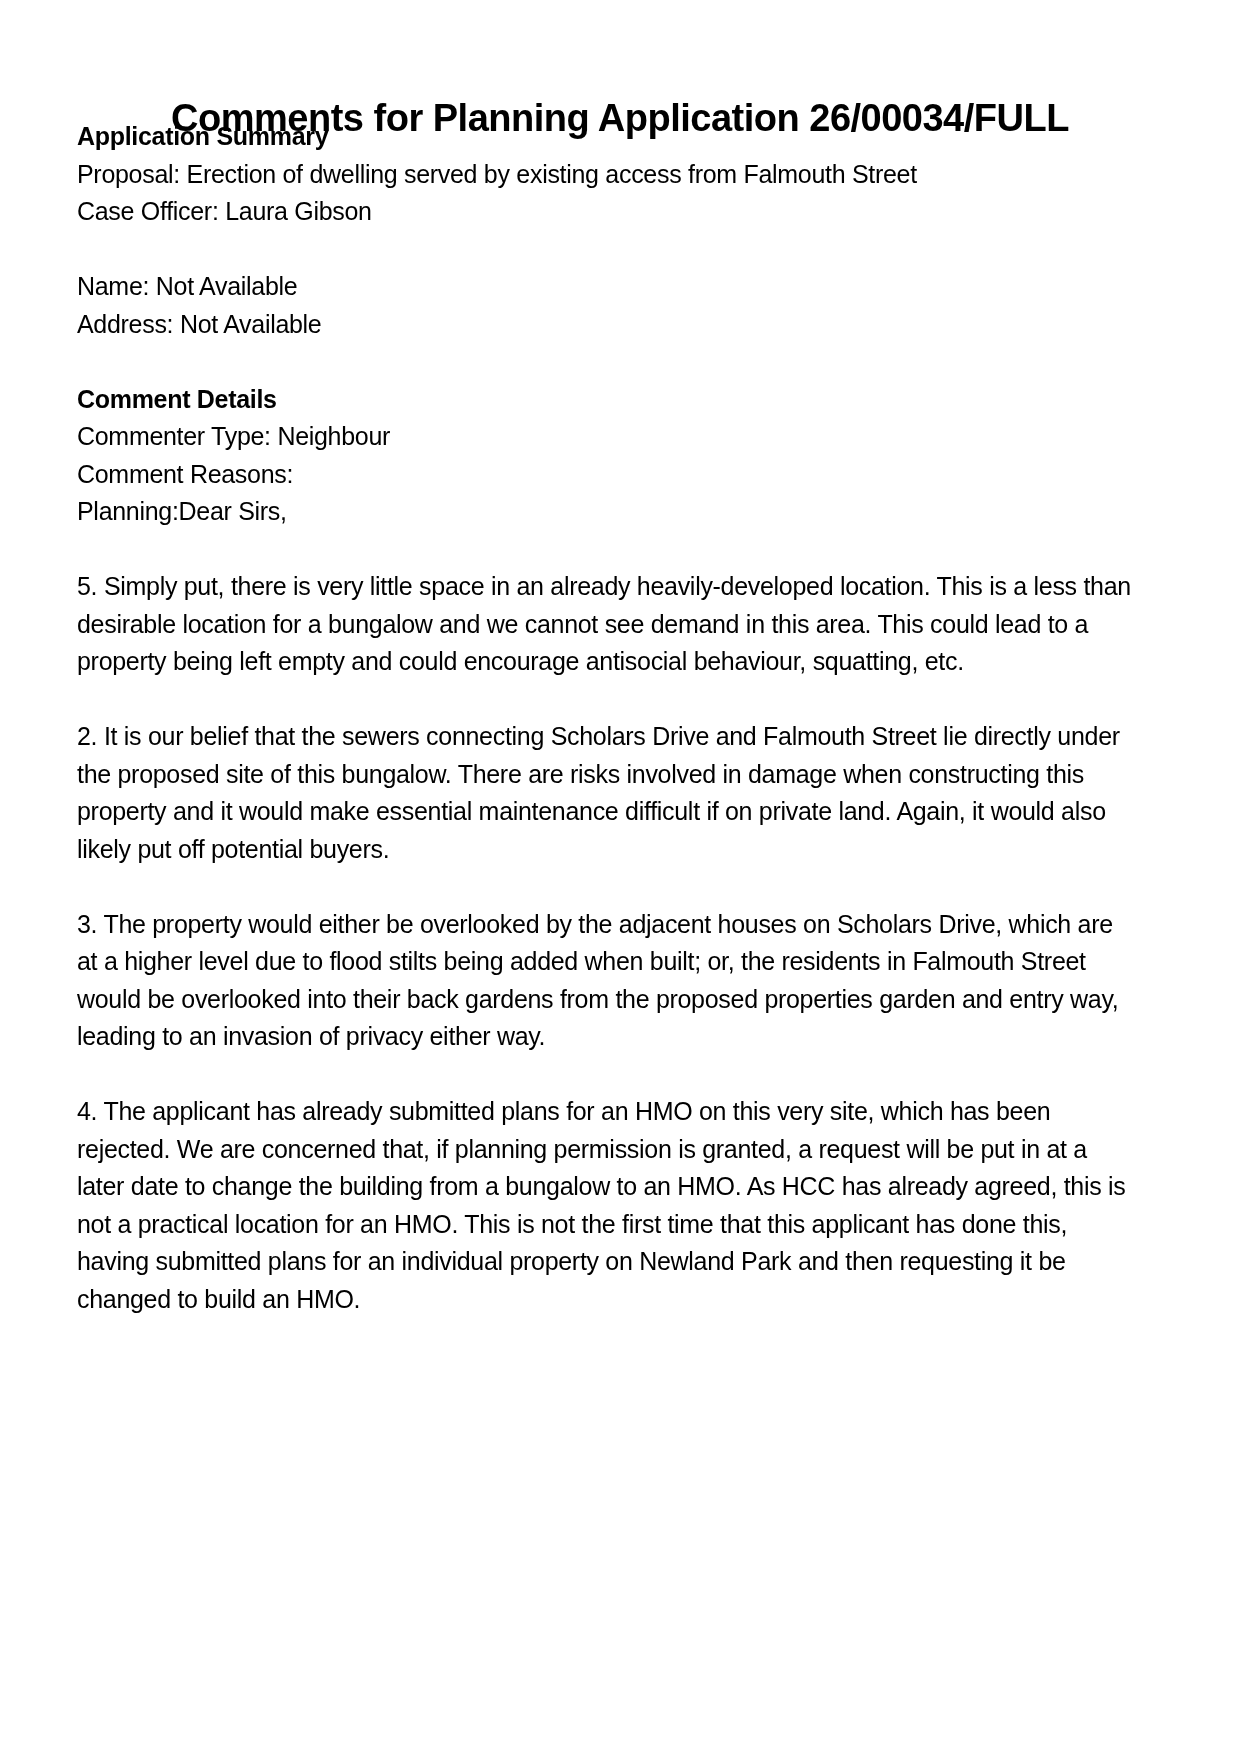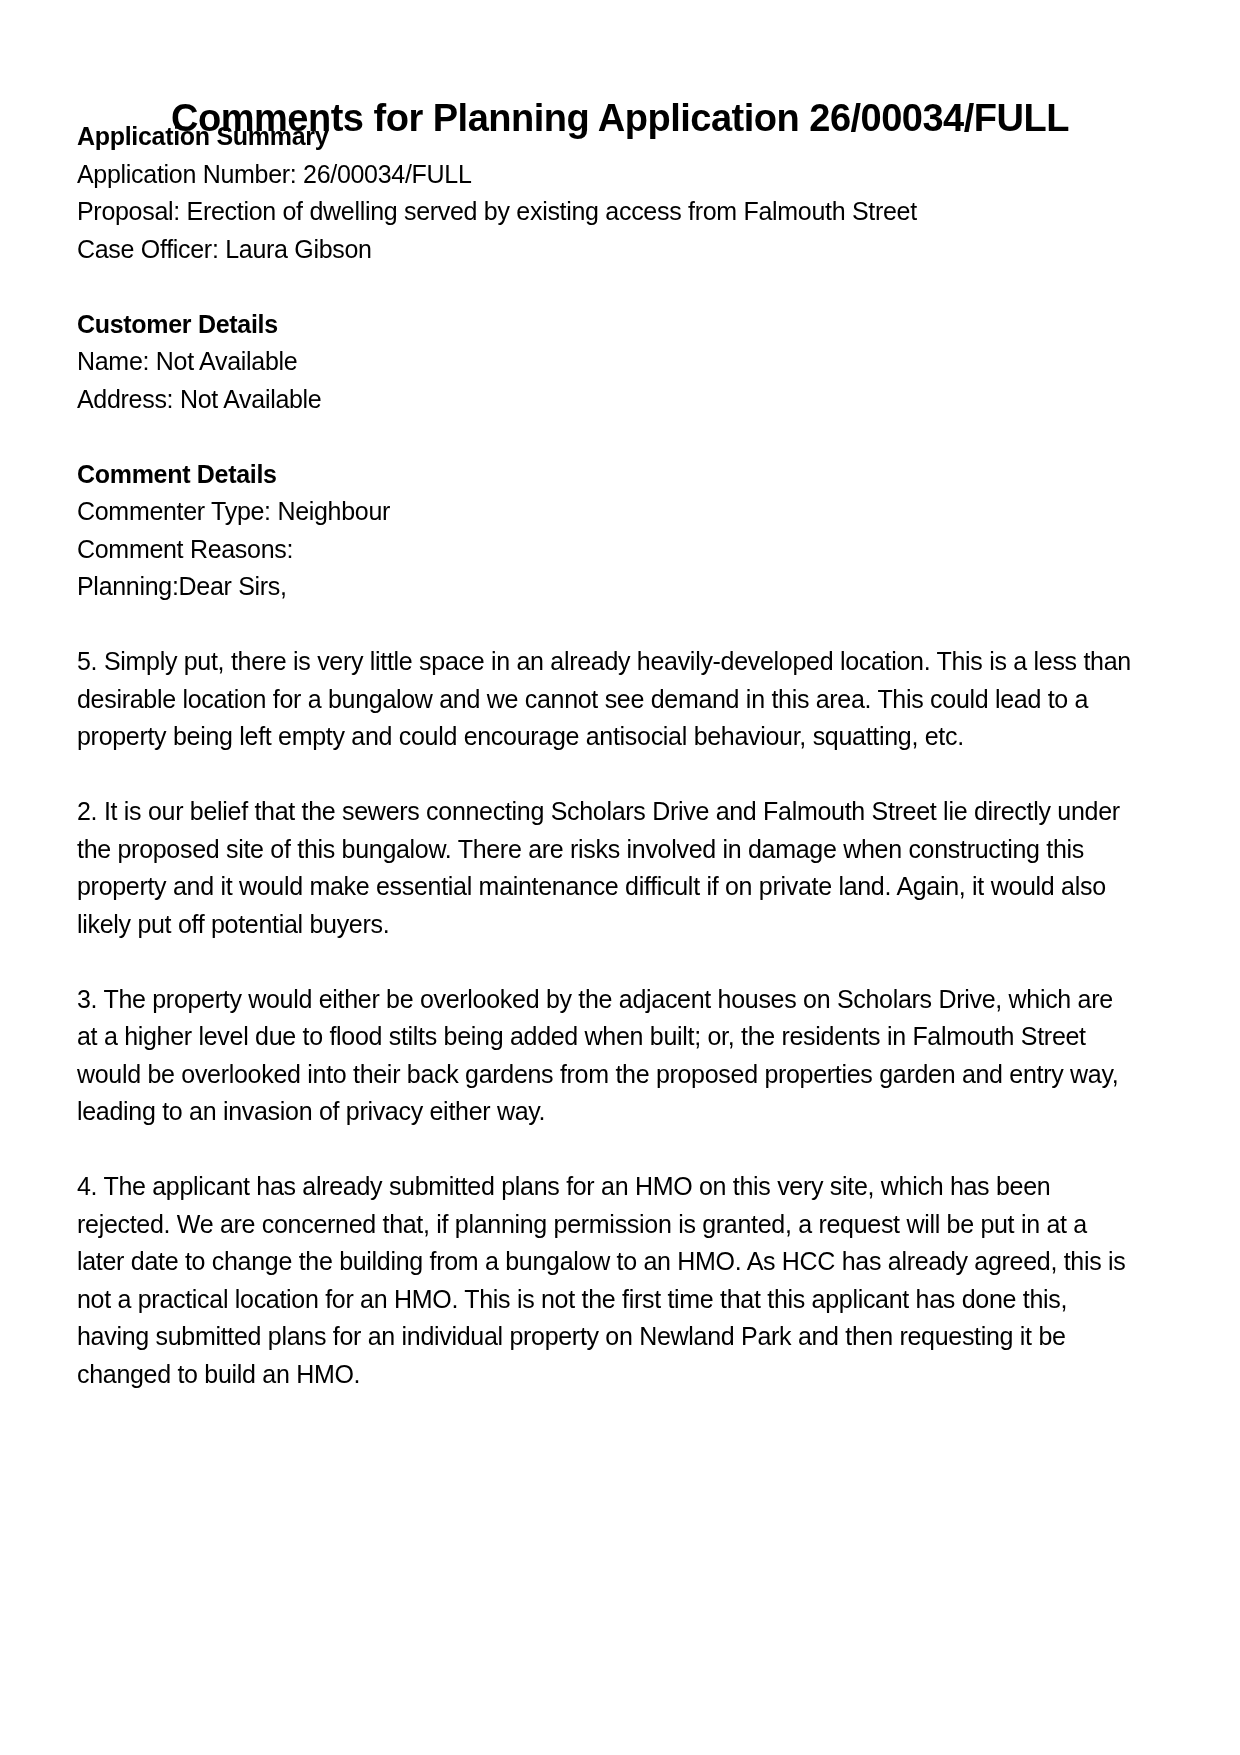--- a/index.html
+++ b/index.html
@@ -56,27 +56,25 @@
 <body>
 
 <div class="page">
 
   <div class="doc-title">Comments for Planning Application 26/00034/FULL</div>
 
   <div class="content">
 
     <div class="block">
       <div class="heading">Application Summary</div>
-      <div class="line">Application Number: 26/00034/FULL</div>
       <div class="line">Proposal: Erection of dwelling served by existing access from Falmouth Street</div>
       <div class="line">Case Officer: Laura Gibson</div>
     </div>
 
     <div class="block">
-      <div class="heading">Customer Details</div>
       <div class="line">Name: Not Available</div>
       <div class="line">Address: Not Available</div>
     </div>
 
     <div class="block">
       <div class="heading">Comment Details</div>
       <div class="line">Commenter Type: Neighbour</div>
       <div class="line">Comment Reasons:</div>
       <div class="line">Planning:Dear Sirs,</div>
     </div>

